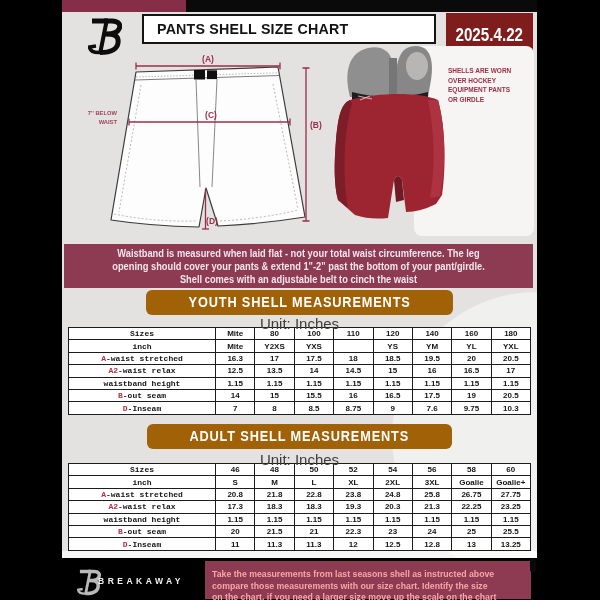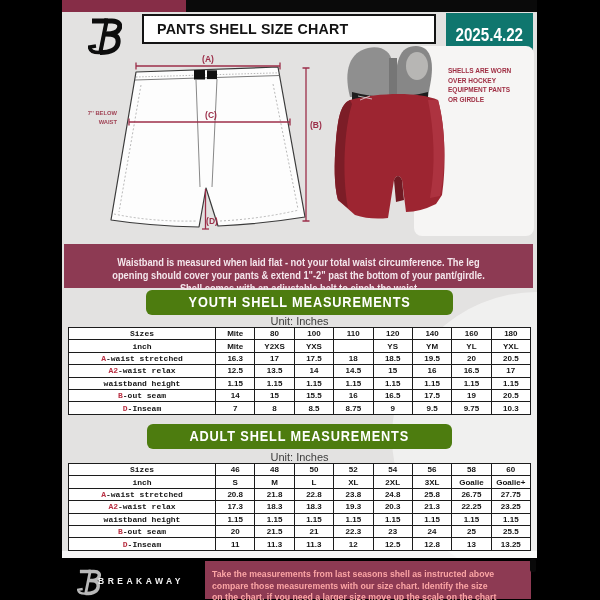--- a/index.html
+++ b/index.html
@@ -9,41 +9,41 @@
   .page { position:absolute; left:62px; top:0; width:475px; height:558px; background:#e3e2e1; overflow:hidden; }
 
   
   .strip-maroon { position:absolute; left:0; top:0; width:124px; height:12px; background:#862d47; }
   .strip-black  { position:absolute; left:124px; top:0; right:0; height:12px; background:#0a0a0a; }
 
   
   .logo-main { position:absolute; left:26px; top:16px; width:34px; height:40px; }
   .titlebox { position:absolute; left:80px; top:14px; width:294px; height:30px; background:#ffffff; border:2px solid #141414; display:flex; align-items:center; padding-left:13px; }
   .titlebox span { font-size:15.5px; font-weight:700; color:#131313; letter-spacing:0.2px; transform:scaleX(0.92); transform-origin:left center; white-space:nowrap; }
-  .datebox { position:absolute; left:384px; top:13px; width:87px; height:43px; background:#0f766e; display:flex; align-items:center; justify-content:center; }
+  .datebox { position:absolute; left:384px; top:13px; width:87px; height:43px; background:#7f1d1d; display:flex; align-items:center; justify-content:center; }
   .datebox span { color:#fff; font-weight:700; font-size:19px; transform:scaleX(0.8); white-space:nowrap; }
 
   
   .photo-panel { position:absolute; left:352px; top:46px; width:120px; height:190px; background:#f6f5f4; border-radius:8px; }
 
   .diagram { position:absolute; left:0; top:45px; width:475px; height:198px; }
 
   
-  .info-banner { position:absolute; left:2px; top:244px; width:469px; height:44px; background:#8d3a53; color:#f4e6ec; text-align:center; padding-top:12px; }
+  .info-banner { position:absolute; left:2px; top:244px; width:469px; height:44px; background:#8d3a53; color:#f4e6ec; text-align:center; padding-top:3px; }
   .info-banner div { font-size:10px; font-weight:700; line-height:13px; transform:scaleX(0.93); transform-origin:center; white-space:nowrap; }
 
   
   .watermark { position:absolute; left:330px; top:292px; width:290px; height:290px; border-radius:50%; background:rgba(252,252,252,0.55); z-index:0; }
   .bottom-fade { position:absolute; left:0; bottom:0; width:100%; height:7px; background:rgba(255,255,255,0.7); z-index:0; }
 
   
   .sec-heading { position:absolute; left:0; width:100%; display:flex; justify-content:center; z-index:2; }
-  .sec-heading .pill { background:#4d7c0f; border-radius:6px; padding:3px 23px 4px; }
+  .sec-heading .pill { background:#a16207; border-radius:6px; padding:3px 23px 4px; }
   .sec-heading .pill span { display:inline-block; color:#ffffff; font-size:15px; font-weight:700; letter-spacing:1px; transform:scaleX(0.85); white-space:nowrap; }
-  .unit-line { position:absolute; left:0; width:100%; text-align:center; font-size:11px; font-weight:400; color:#3d3d3d; z-index:2; }
+  .unit-line { position:absolute; left:0; width:100%; text-align:center; font-size:15px; font-weight:400; color:#3d3d3d; z-index:2; }
 
   
   table.chart { position:absolute; left:6px; width:463px; border-collapse:collapse; table-layout:fixed; z-index:1; background:transparent; }
   table.chart td { border:1px solid #1c1c1c; height:12.4px; text-align:center; vertical-align:middle; font-size:8px; font-weight:700; color:#141414; background:#ffffff; padding:0; white-space:nowrap; }
   table.chart td.label-cell { width:147px;font-family:Liberation Mono, monospace; }
   table.chart td .prefix { color:#b93043; }
   table.chart { border:1.5px solid #161616; }
 
   #youth-heading { top:290px; } #youth-unit { top:315px; } #youth-table { top:327px; }
   #adult-heading { top:424px;justify-content:center; } #adult-unit { top:451px; } #adult-table { top:463px; }
@@ -221,21 +221,21 @@
           <td>19</td>
           <td>20.5</td>
         </tr>
         <tr>
           <td class="label-cell"><span class="prefix">D</span>-Inseam</td>
           <td>7</td>
           <td>8</td>
           <td>8.5</td>
           <td>8.75</td>
           <td>9</td>
-          <td>9.5</td>
+          <td>7.6</td>
           <td>9.75</td>
           <td>10.3</td>
         </tr>
       </tbody>
   </table>
 
   <div class="sec-heading" id="adult-heading">
     <div class="pill">
       <span>ADULT SHELL MEASUREMENTS</span>
     </div>

